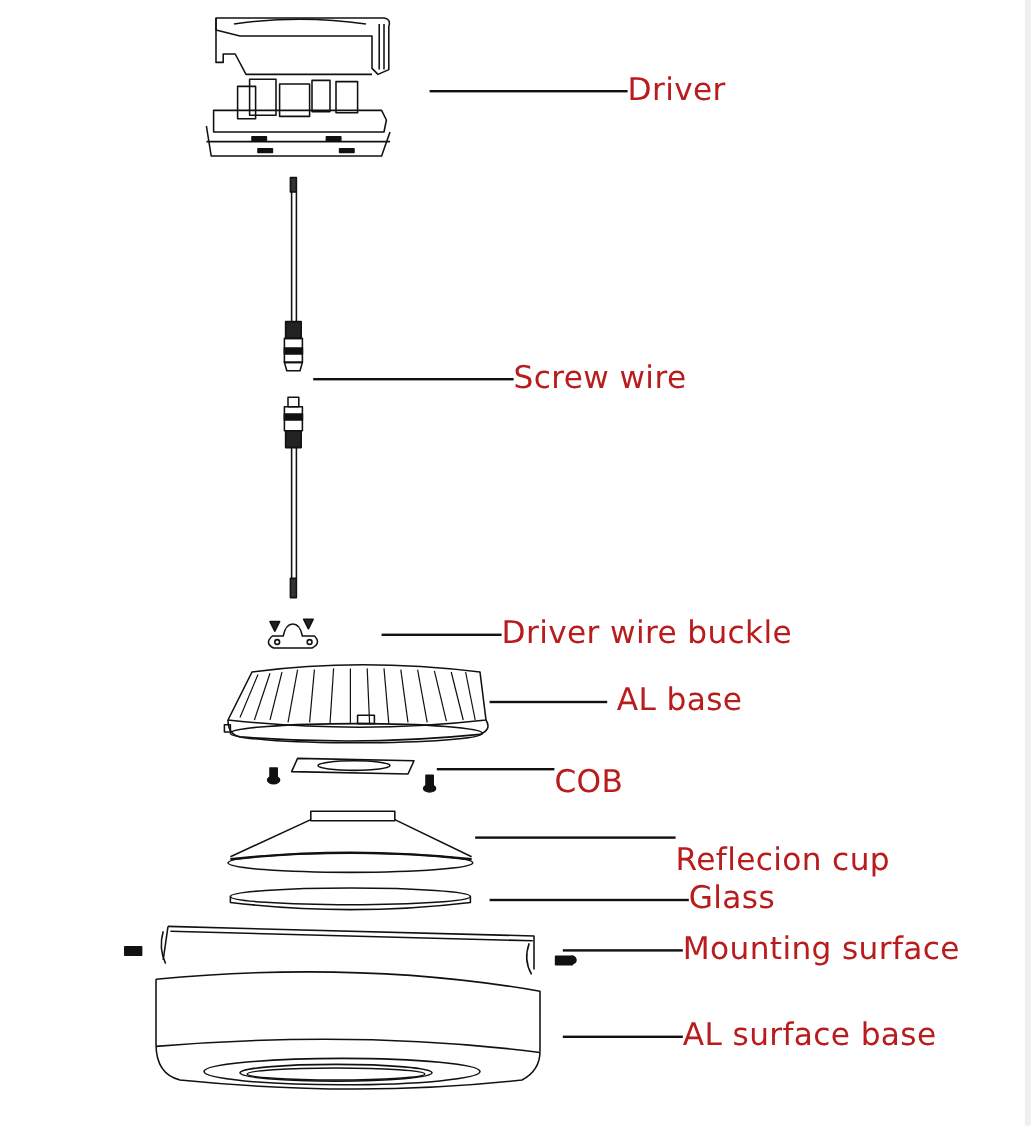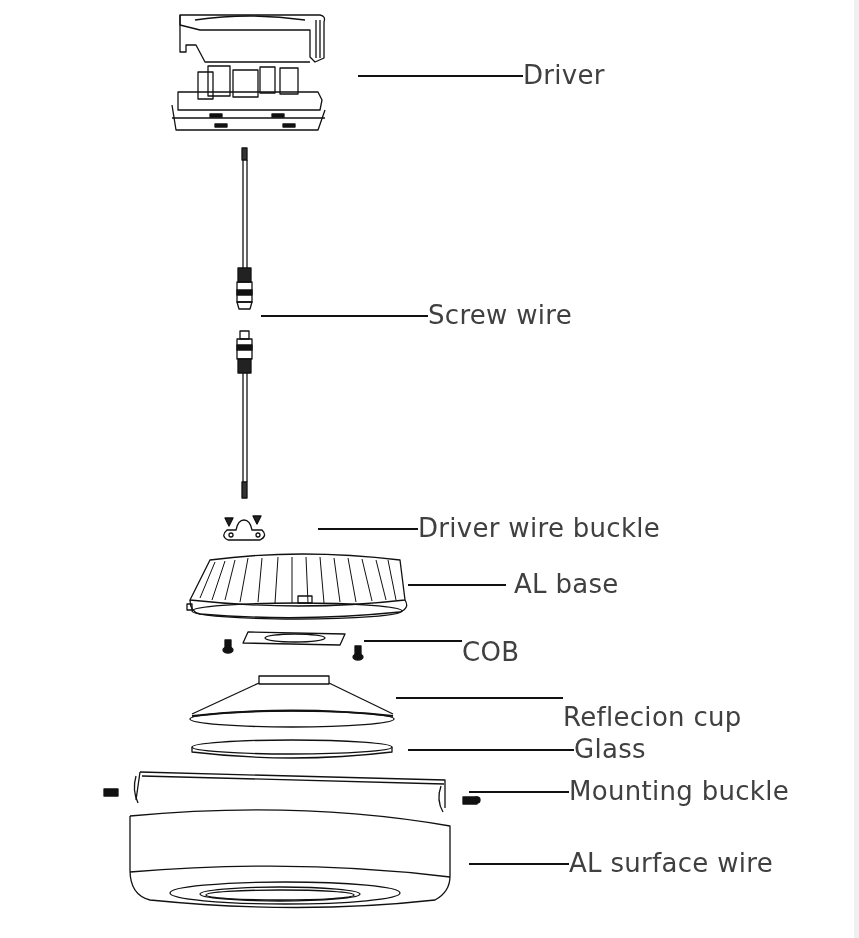--- a/index.html
+++ b/index.html
@@ -1,20 +1,20 @@
 <!DOCTYPE html>
 <html><head>
   <meta charset="utf-8">
   <style>
     html, body { margin:0; padding:0; }
     body { width:859px; height:938px; background:#ffffff; position:relative; overflow:hidden;
            font-family:"DejaVu Sans", sans-serif; }
     #diagram { position:absolute; left:0; top:0; width:859px; height:938px; }
     .strip { position:absolute; left:854px; top:0; width:5px; height:938px; background:#efefef; }
-    .label { position:absolute; font-size:26px; color:#404040; white-space:nowrap; line-height:1; letter-spacing:0.3px;text-align:right; }
+    .label { position:absolute; font-size:26px; color:#b91c1c; white-space:nowrap; line-height:1; letter-spacing:0.3px;text-align:right; }
     .leader { position:absolute; height:2px; background:#111; }
     .leader::after { content:""; }
   </style>
 </head>
 <body>
 
 <div class="strip"></div>
 
 <svg id="diagram" viewBox="0 0 859 938" xmlns="http://www.w3.org/2000/svg" fill="none" stroke="#111" stroke-width="1.3" stroke-linejoin="round">
 
@@ -144,14 +144,14 @@
 <div class="leader" style="left:469px;top:791px;width:100px;"></div>
 <div class="leader" style="left:469px;top:863px;width:100px;"></div>
 
 <div class="label" style="left:523px;top:62px;">Driver</div>
 <div class="label" style="left:428px;top:302px;">Screw wire</div>
 <div class="label" style="left:418px;top:515px;">Driver wire buckle</div>
 <div class="label" style="left:514px;top:571px;">AL base</div>
 <div class="label" style="left:462px;top:627px;margin-top:12px;">COB</div>
 <div class="label" style="left:563px;top:704px;">Reflecion cup</div>
 <div class="label" style="left:574px;top:736px;">Glass</div>
-<div class="label" style="left:569px;top:778px;">Mounting buckle</div>
-<div class="label" style="left:569px;top:850px;">AL surface wire</div>
+<div class="label" style="left:569px;top:778px;">Mounting surface</div>
+<div class="label" style="left:569px;top:850px;">AL surface base</div>
 
 </body></html>

